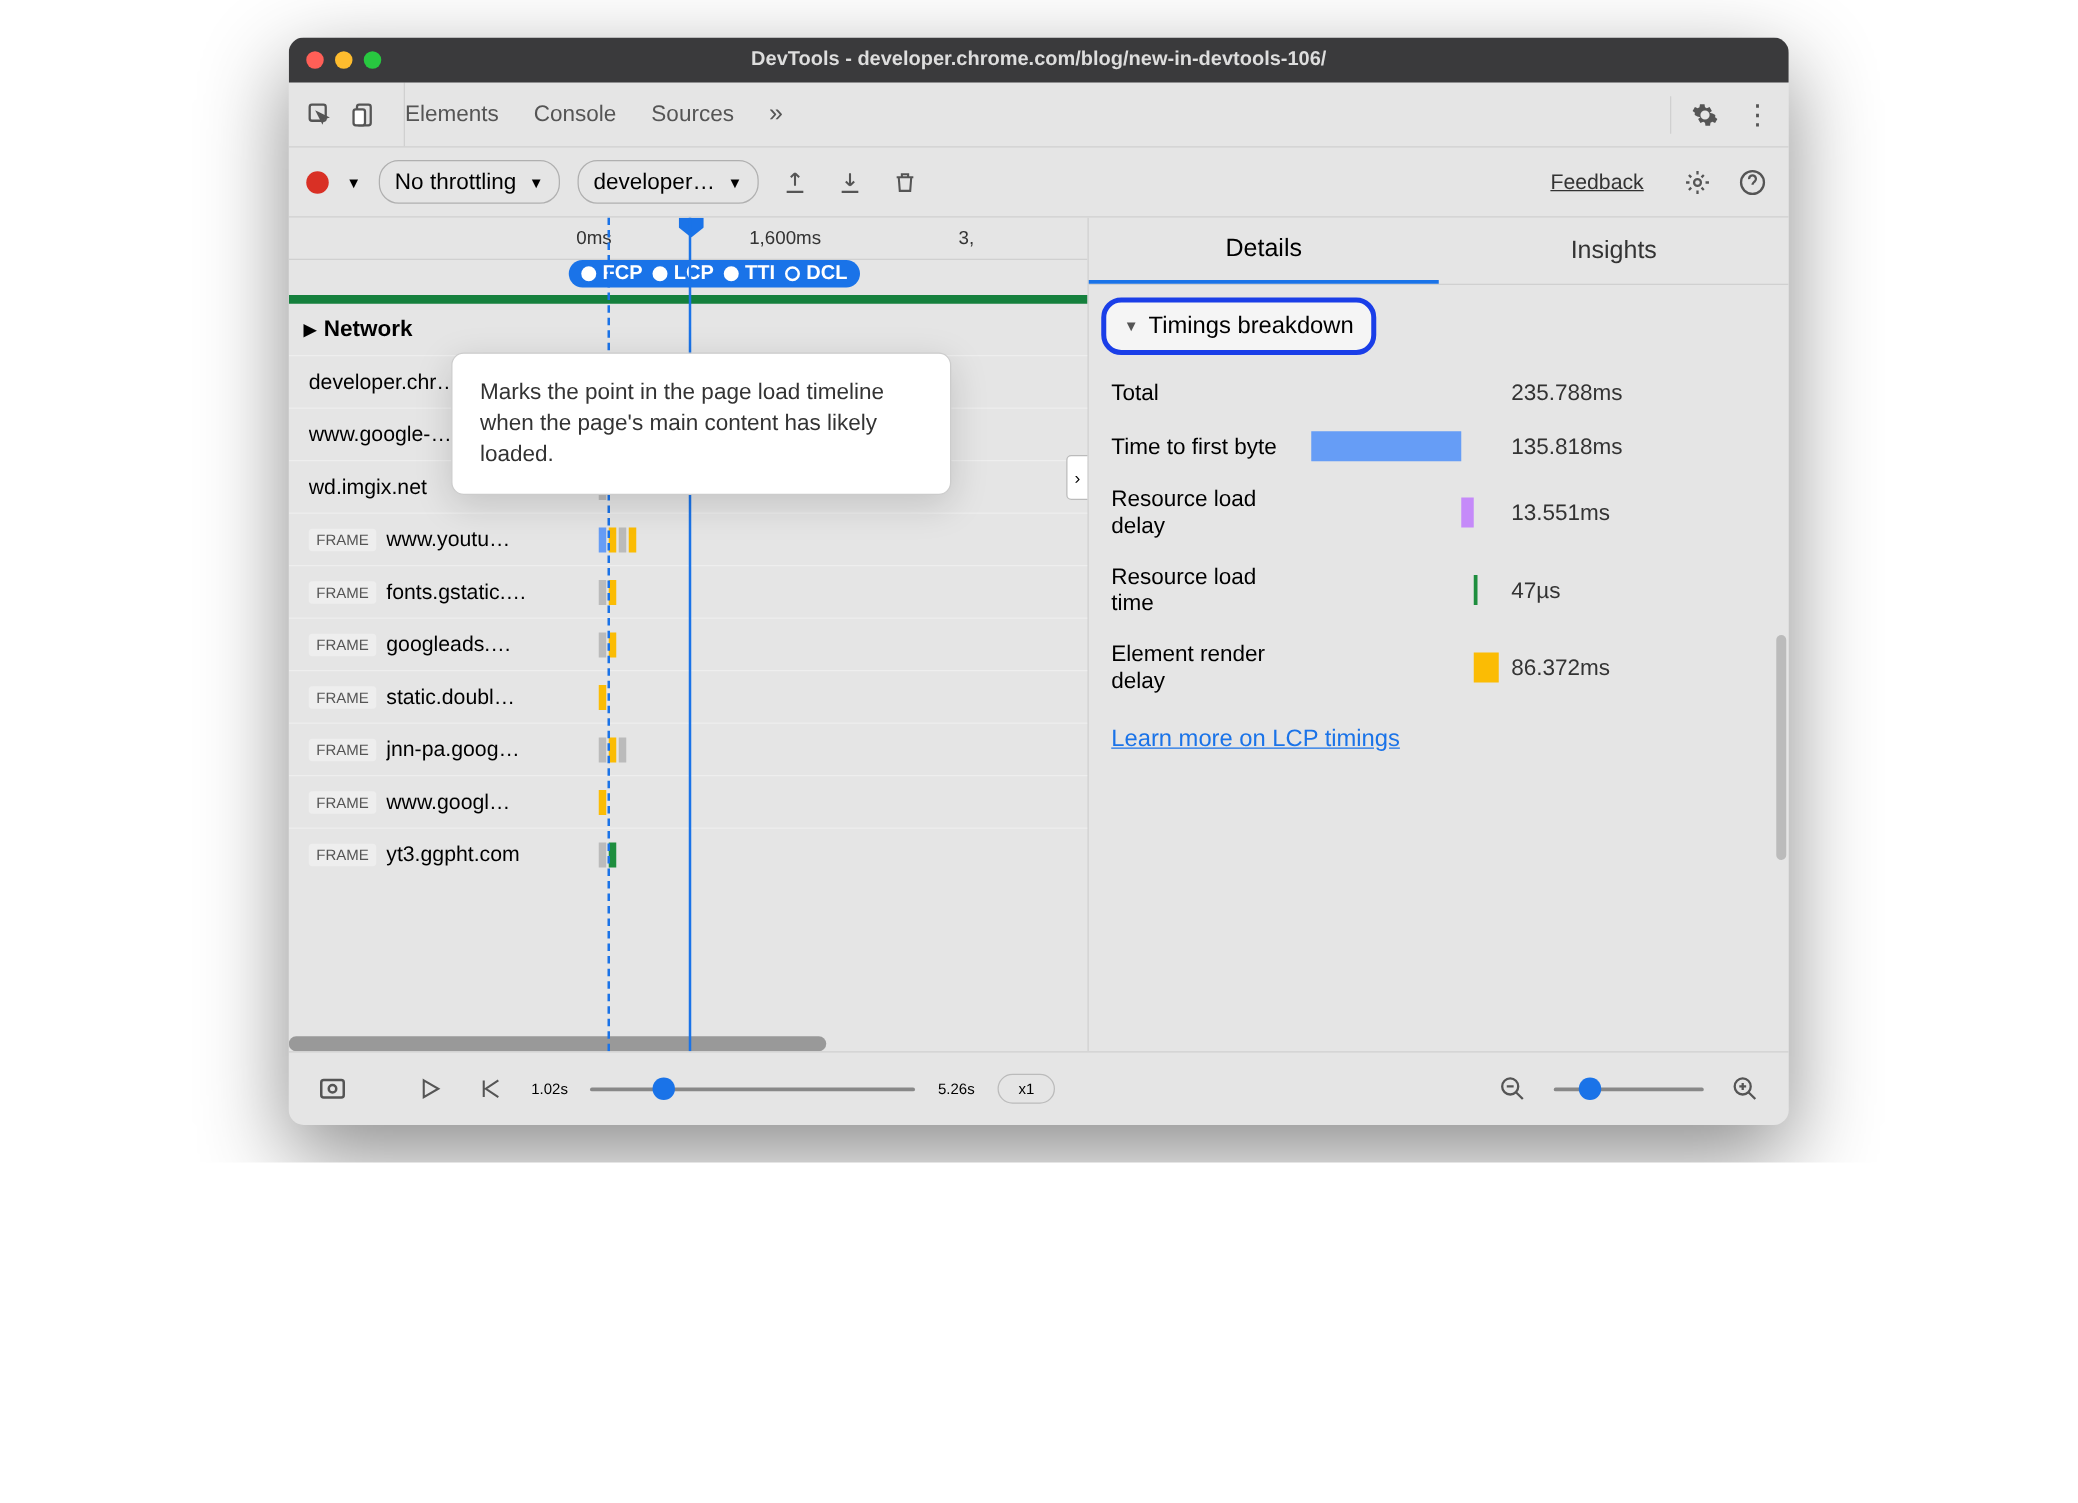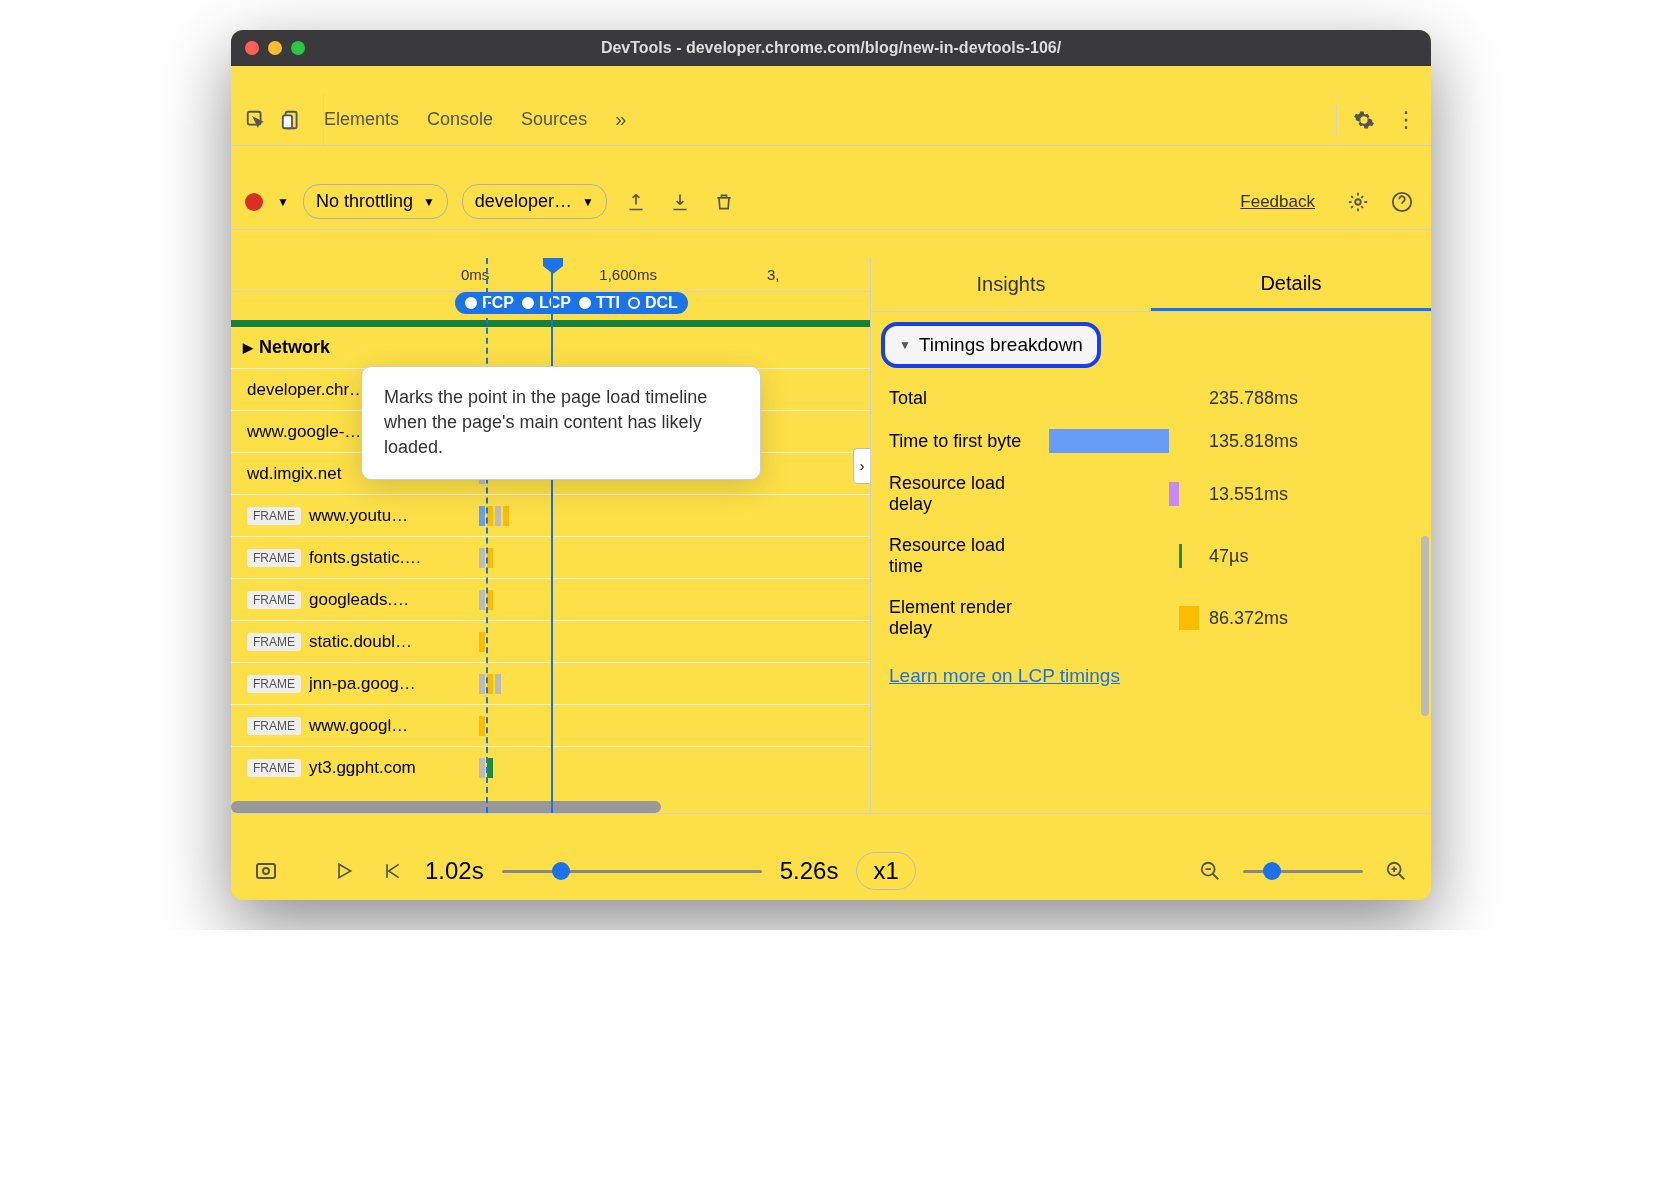--- a/index.html
+++ b/index.html
@@ -1,17 +1,17 @@
 <!DOCTYPE html>
 <html><head>
 <meta charset="utf-8">
 <style>
 * { box-sizing: border-box; margin: 0; padding: 0; }
 body { font-family: -apple-system, "Helvetica Neue", Arial, sans-serif; background: #fff; }
-.window { width: 1200px; height: 870px; margin: 30px auto; border-radius: 12px; overflow: hidden; box-shadow: 0 25px 70px rgba(0,0,0,0.45); background: #fde047; display: flex; flex-direction: column; gap: 28px; }
+.window { width: 1200px; height: 870px; margin: 30px auto; border-radius: 12px; overflow: hidden; box-shadow: 0 25px 70px rgba(0,0,0,0.45); background: #e5e5e5; display: flex; flex-direction: column; }
 .titlebar { background: #3a3a3c; height: 36px; display: flex; align-items: center; padding: 0 14px; position: relative; }
 .traffic { display: flex; gap: 9px; }
 .dot { width: 14px; height: 14px; border-radius: 50%; }
 .red { background: #ff5f57; } .yellow { background: #febc2e; } .green { background: #28c840; }
 .titletext { color: #ddd; font-size: 16px; font-weight: 600; position: absolute; left: 50%; transform: translateX(-50%); }
 
 .tabsbar { height: 52px; border-bottom: 1px solid #d0d0d0; display: flex; align-items: center; padding: 0 10px; }
 .tabsbar .leftico { display: flex; gap: 6px; padding-right: 16px; border-right: 1px solid #d0d0d0; height: 100%; align-items: center; }
 .ico { width: 30px; height: 30px; display: flex; align-items: center; justify-content: center; color: #555; }
 .tabs { display: flex; gap: 28px; font-size: 18px; color: #555; flex: 1; align-items: center; height: 100%; }
@@ -68,21 +68,21 @@
 .mlabel { width: 150px; }
 .mbar-area { width: 150px; display: flex; }
 .mbar { height: 24px; }
 .mval { color: #333; }
 
 .learnmore { color: #1a73e8; text-decoration: underline; padding: 16px 18px; font-size: 19px; display: block; }
 
 .scrollbar-v { position: absolute; right: 2px; top: 50%; width: 8px; height: 180px; background: #bbb; border-radius: 4px; }
 .scrollbar-h { position: absolute; left: 0; bottom: 0; height: 12px; width: 430px; background: #999; border-radius: 6px; }
 
-.footer { height: 58px; display: flex; align-items: center; padding: 0 20px; gap: 18px; font-size: 24px; }
+.footer { height: 58px; display: flex; align-items: center; padding: 0 20px; gap: 18px; font-size: 12px; }
 .sliderline { height: 3px; background: #888; border-radius: 2px; position: relative; }
 .sliderball { width: 18px; height: 18px; background: #1a73e8; border-radius: 50%; position: absolute; top: -8px; }
 .x1 { border: 1px solid #bbb; border-radius: 20px; padding: 4px 16px; }
 .sideswitch { position: absolute; right: -1px; top: 190px; width: 18px; height: 36px; border: 1px solid #bbb; border-radius: 4px 0 0 4px; background: #fff; display: flex; align-items: center; justify-content: center; font-size: 14px; z-index: 10; }
 </style>
 </head>
 <body>
 
 <div class="window">
 
@@ -288,22 +288,22 @@
       <div class="tooltip">
         <div class="tdesc">Marks the point in the page load timeline when the page's main content has likely loaded.</div>
       </div>
 
       <div class="sideswitch">›</div>
       <div class="scrollbar-h"></div>
     </div>
 
     <div class="rightpanel">
       <div class="rtabs">
+        <div class="rtab active">Details</div>
         <div class="rtab">Insights</div>
-        <div class="rtab active">Details</div>
       </div>
       <div class="breakdown">
         <div class="bkheader">Timings breakdown</div>
         <div id="metrics">
             <div class="metric">
               <div class="mlabel">Total</div>
               <div class="mbar-area"></div>
               <div class="mval">235.788ms</div>
             </div>
             <div class="metric">

